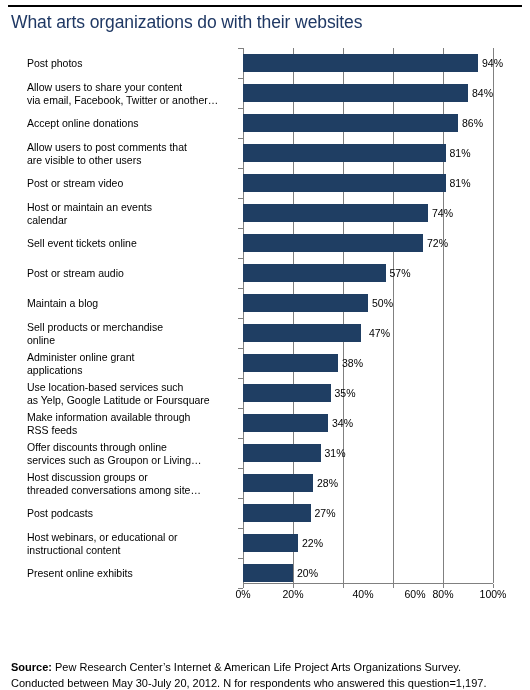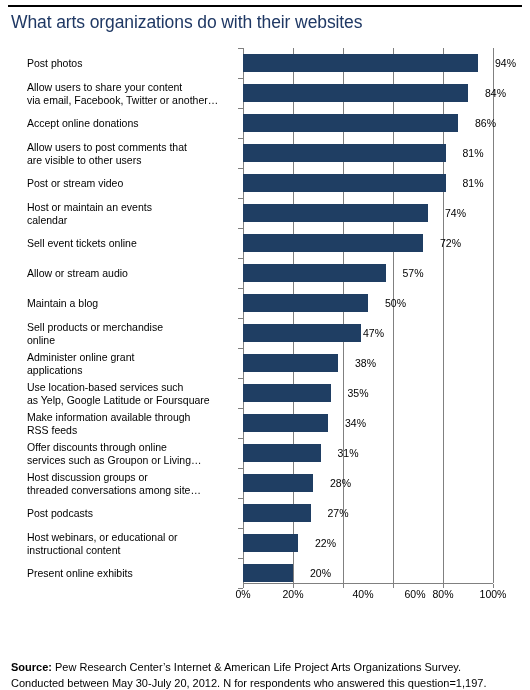--- a/index.html
+++ b/index.html
@@ -75,21 +75,21 @@
     height: 18px;
     background: #1f3e63;
   }
   .bar-value {
     position: absolute;
     top: 50%;
     transform: translateY(-50%);
     font-size: 10.5px;
     color: #000000;
     white-space: nowrap;
-    padding-left: 17px;
+    padding-left: 4px;
   }
 
   
   #gridlines {
     position: absolute;
     left: 243px; top: 0;
     width: 250px; height: 535px;
     pointer-events: none;
   }
   #gridlines .gl {
@@ -215,42 +215,42 @@
         </div>
         <div class="row">
           <div class="cat-label">Sell event tickets online</div>
           <div class="tick-left"></div>
           <div class="bar-track">
             <div class="bar" style="width: 180px; background: rgb(31, 62, 99);"></div>
             <div class="bar-value" style="left: 180px;">72%</div>
           </div>
         </div>
         <div class="row">
-          <div class="cat-label">Allow or stream audio</div>
+          <div class="cat-label">Post or stream audio</div>
           <div class="tick-left"></div>
           <div class="bar-track">
             <div class="bar" style="width: 142.5px; background: rgb(31, 62, 99);"></div>
             <div class="bar-value" style="left: 142.5px;">57%</div>
           </div>
         </div>
         <div class="row">
           <div class="cat-label">Maintain a blog</div>
           <div class="tick-left"></div>
           <div class="bar-track">
             <div class="bar" style="width: 125px; background: rgb(31, 62, 99);"></div>
             <div class="bar-value" style="left: 125px;">50%</div>
           </div>
         </div>
         <div class="row">
           <div class="cat-label">Sell products or merchandise
 online</div>
           <div class="tick-left"></div>
           <div class="bar-track">
             <div class="bar" style="width: 117.5px; background: rgb(31, 62, 99);"></div>
-            <div class="bar-value" style="left: 103px;">47%</div>
+            <div class="bar-value" style="left: 122px;">47%</div>
           </div>
         </div>
         <div class="row">
           <div class="cat-label">Administer online grant
 applications</div>
           <div class="tick-left"></div>
           <div class="bar-track">
             <div class="bar" style="width: 95px; background: rgb(31, 62, 99);"></div>
             <div class="bar-value" style="left: 95px;">38%</div>
           </div>

